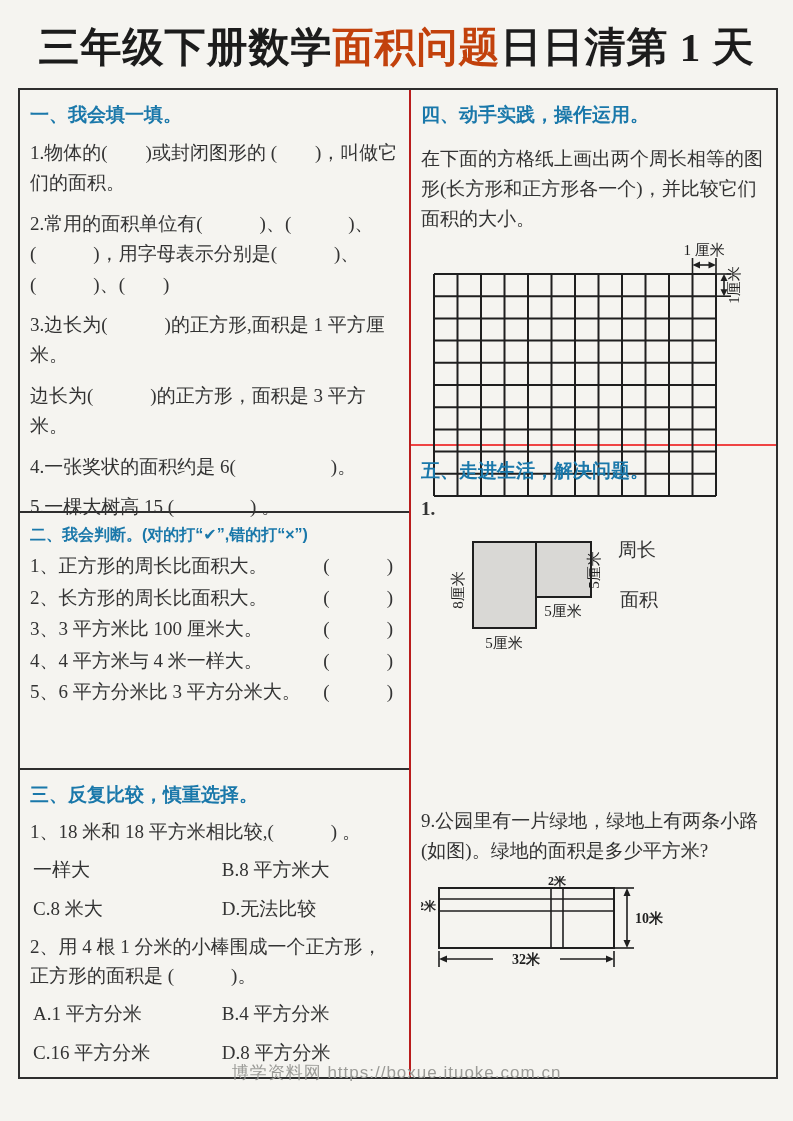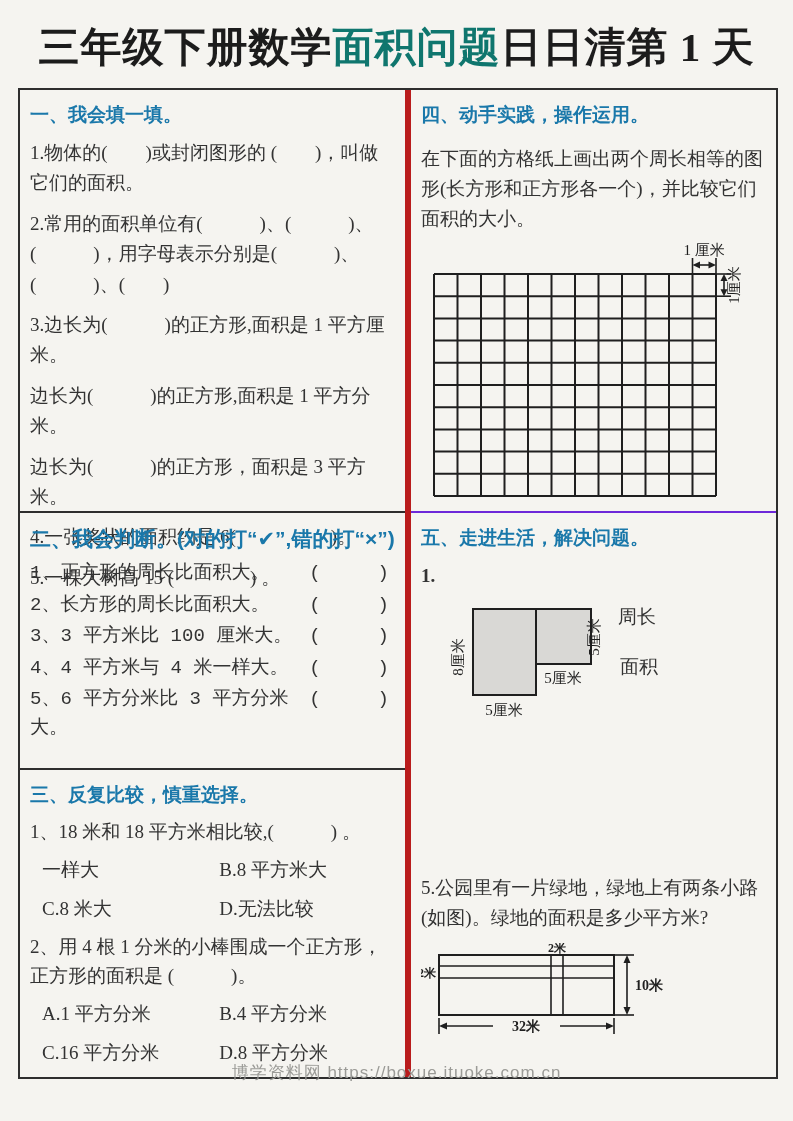--- a/index.html
+++ b/index.html
@@ -7,46 +7,46 @@
     width:793px;height:1121px;position:relative;overflow:hidden;
     background:#f5f4f0;
     font-family:"Liberation Serif","DejaVu Serif",serif;
     color:#333;
   }
   .title{
     position:absolute;top:20px;left:0;width:793px;text-align:center;
     font-size:41px;font-weight:600;letter-spacing:1px;color:#1c1c1c;margin:0;
     font-family:"Liberation Serif","DejaVu Serif",serif;
   }
-  .title .red{color:#0f766e;margin-top:8px;}
+  .title .red{color:#c2410c;margin-top:8px;}
   .sheet{
     position:absolute;left:18px;top:88px;width:760px;height:991px;
     border:2px solid #2e2e2e;box-sizing:border-box;display:flex;
   }
   .col{display:flex;flex-direction:column;box-sizing:border-box;}
-  .col.left{width:431px;border-right:6px solid #b91c1c;}
+  .col.left{width:431px;border-right:2px solid #b91c1c;}
   .col.right{flex:1;}
   .sec{box-sizing:border-box;padding:10px 10px 0 10px;}
   .sec1{height:423px;border-bottom:2px solid #2e2e2e;}
   .sec2{height:259px;border-bottom:2px solid #2e2e2e;}
   .sec3{flex:1;}
-  .sec4{height:423px;border-bottom:2px solid #6d28d9;}
+  .sec4{height:356px;border-bottom:2px solid #ef4444;}
   .sec5{flex:1;}
   .sec h2{
     margin:2px 0 6px 0;font-size:19px;font-weight:bold;color:#1a78aa;
     font-family:"Liberation Sans","DejaVu Sans",sans-serif;
   }
-  .sec2 h2{font-size:21px;white-space:nowrap;}
+  .sec2 h2{font-size:16px;white-space:nowrap;}
   .sec p{font-size:19px;line-height:1.58;margin:10px 0;}
   .sec1 p{margin:10px 0;line-height:1.6;}
   .judge-row{display:flex;justify-content:space-between;align-items:baseline;
-    font-size:19px;line-height:1.5;margin:3px 0;font-family:Liberation Mono, monospace;}
+    font-size:19px;line-height:1.5;margin:3px 0;}
   .judge-row .blank{margin-right:6px;white-space:pre;}
   .sec3 p{margin:10px 0;line-height:1.5;}
-  .opts{display:grid;grid-template-columns:52% 48%;font-size:19px;line-height:1.5;margin:10px 12px;}
+  .opts{display:grid;grid-template-columns:52% 48%;font-size:19px;line-height:1.5;margin:10px 3px;}
   .sec4 p{margin:16px 0 6px 0;}
   .qnum{font-size:20px;margin:8px 0 2px 2px;font-weight:bold;}
   .answer-space{height:140px;}
   svg{display:block;}
   svg line, svg polyline{stroke:#1f1f1f;stroke-width:1.6;}
   svg polygon{fill:#1f1f1f;stroke:none;}
   #grid-lines line{stroke:#1f1f1f;stroke-width:2;}
   .shape{fill:#d9d8d5;stroke:#1f1f1f;stroke-width:2;}
   .outline{fill:none;stroke:#1f1f1f;stroke-width:2;}
   .figlabel{font-size:15px;fill:#1f1f1f;font-family:"Liberation Serif","DejaVu Serif",serif;}
@@ -67,21 +67,20 @@
 <h1 class="title"><span>三年级下册数学</span><span class="red">面积问题</span><span>日日清第 1 天</span></h1>
 
 <div class="sheet">
   <div class="col left">
 
     <section class="sec sec1">
       <h2>一、我会填一填。</h2>
       <p>1.物体的(　　)或封闭图形的 (　　)，叫做它们的面积。</p>
       <p>2.常用的面积单位有(　　　)、(　　　)、(　　　)，用字母表示分别是(　　　)、(　　　)、(　　)</p>
       <p>3.边长为(　　　)的正方形,面积是 1 平方厘米。</p>
-      <p>边长为(　　　)的正方形,面积是 1 平方分米。</p>
       <p>边长为(　　　)的正方形，面积是 3 平方米。</p>
       <p>4.一张奖状的面积约是 6(　　　　　)。</p>
       <p>5.一棵大树高 15 (　　　　) 。</p>
     </section>
 
     <section class="sec sec2">
       <h2>二、我会判断。(对的打“✔”,错的打“×”)</h2>
       <div class="judge-row">
           <span class="q">1、正方形的周长比面积大。</span>
           <span class="blank">(　　　)</span>
@@ -183,21 +182,21 @@
         <rect x="52" y="8" width="63" height="86" class="shape"></rect>
         <rect x="115" y="8" width="55" height="55" class="shape"></rect>
         <text x="42" y="56" text-anchor="middle" transform="rotate(-90,42,56)" class="figlabel">8厘米</text>
         <text x="83" y="114" text-anchor="middle" class="figlabel">5厘米</text>
         <text x="178" y="36" text-anchor="middle" transform="rotate(-90,178,36)" class="figlabel">5厘米</text>
         <text x="142" y="82" text-anchor="middle" class="figlabel">5厘米</text>
         <text x="197" y="22" class="prompt">周长</text>
         <text x="199" y="72" class="prompt">面积</text>
       </svg>
       <div class="answer-space"></div>
-      <p>5.公园里有一片绿地，绿地上有两条小路(如图)。绿地的面积是多少平方米?</p>
+      <p>9.公园里有一片绿地，绿地上有两条小路(如图)。绿地的面积是多少平方米?</p>
       <svg class="fig2" width="345" height="100">
         <rect x="18" y="12" width="175" height="60" class="outline"></rect>
         <line x1="18" y1="23" x2="193" y2="23"></line>
         <line x1="18" y1="35" x2="193" y2="35"></line>
         <line x1="130" y1="12" x2="130" y2="72"></line>
         <line x1="142" y1="12" x2="142" y2="72"></line>
         <text x="136" y="9" text-anchor="middle" class="figlabel-xs">2米</text>
         <text x="15" y="34" text-anchor="end" class="figlabel-xs">2米</text>
 
         <line x1="193" y1="12" x2="213" y2="12"></line>

